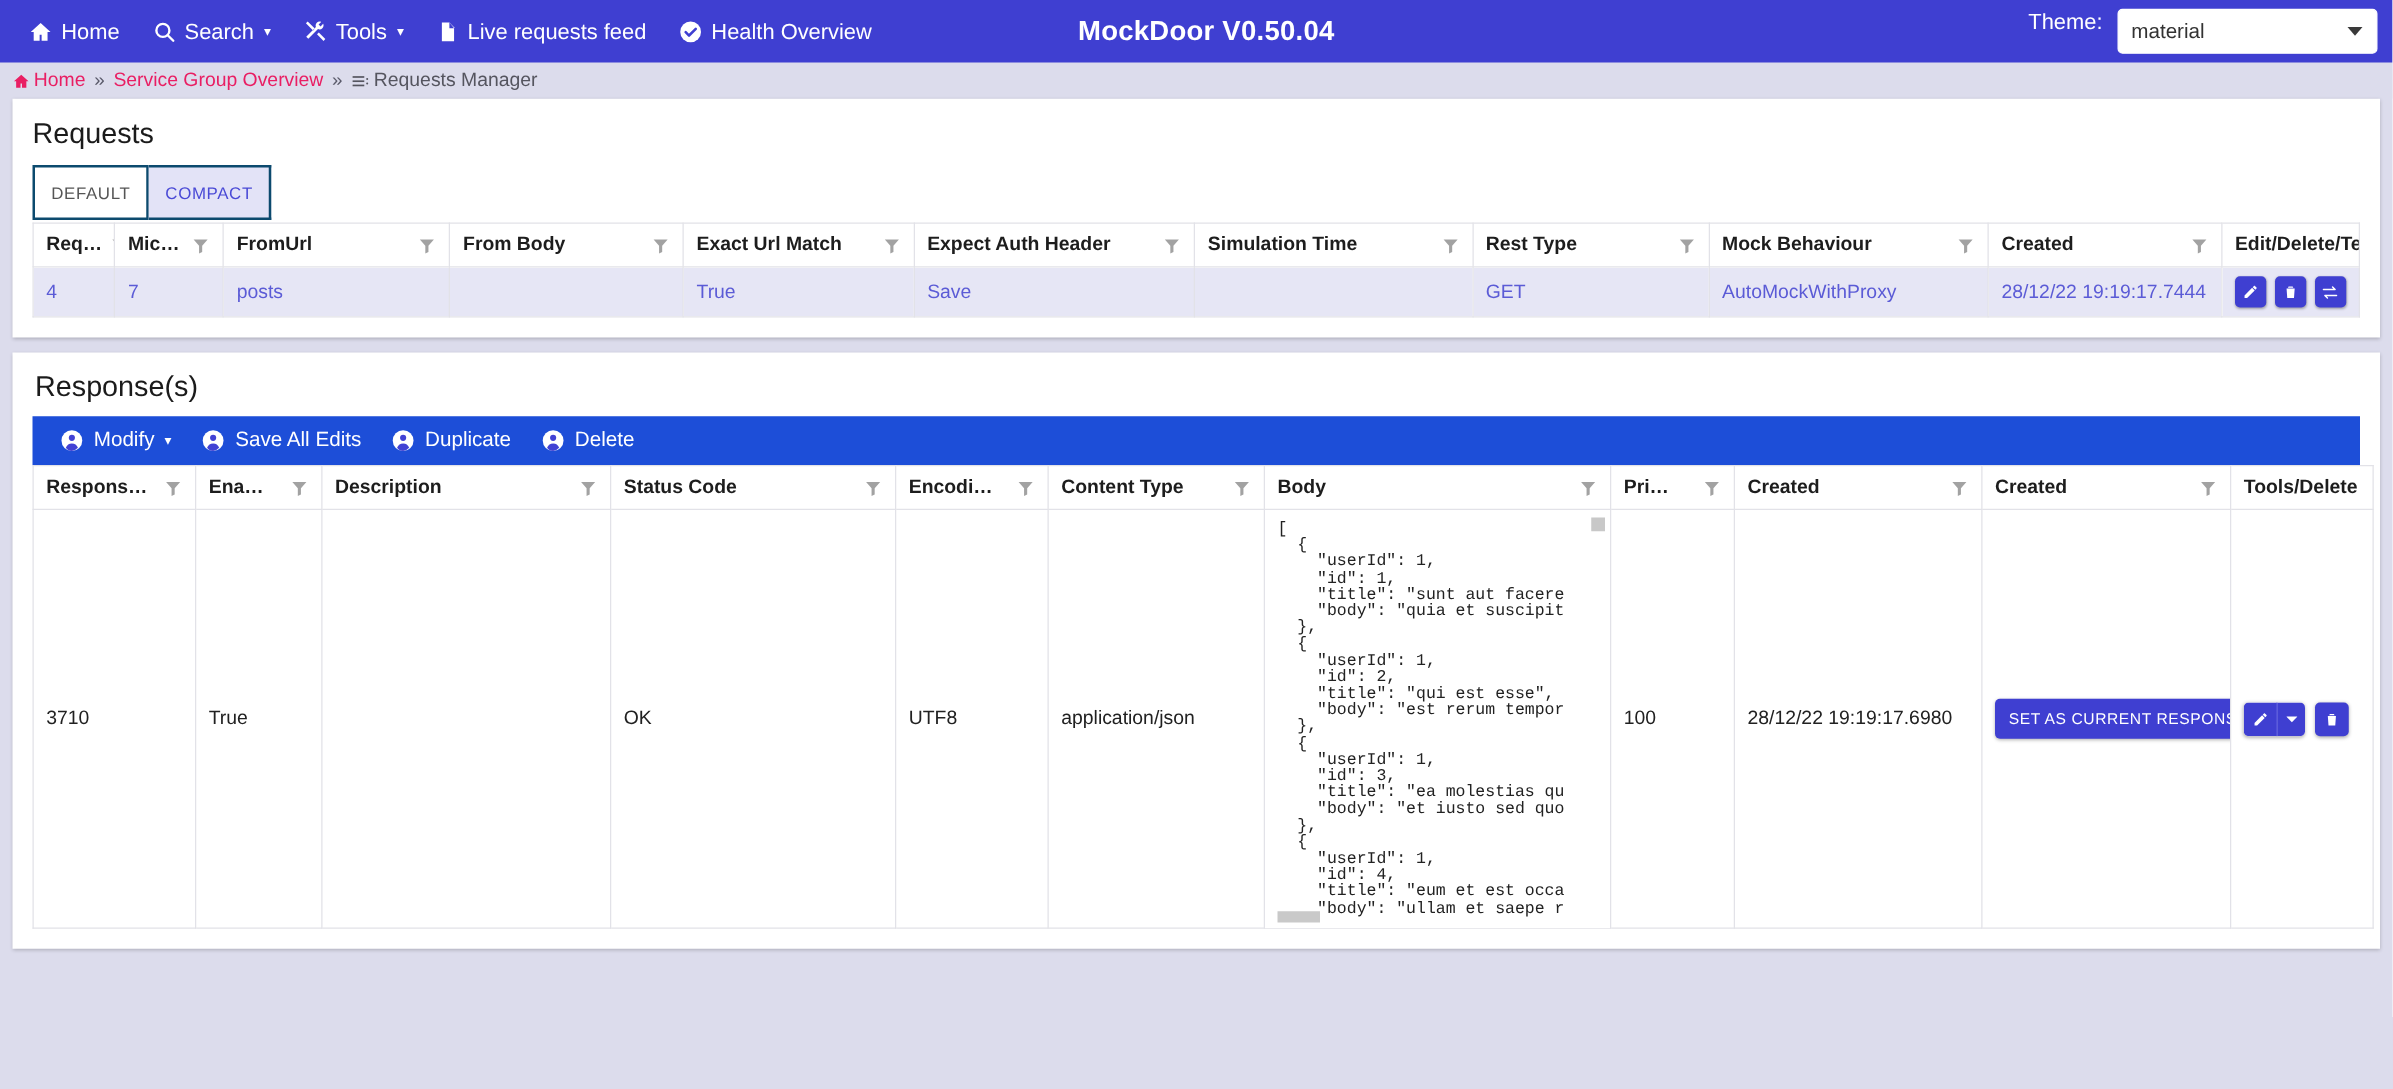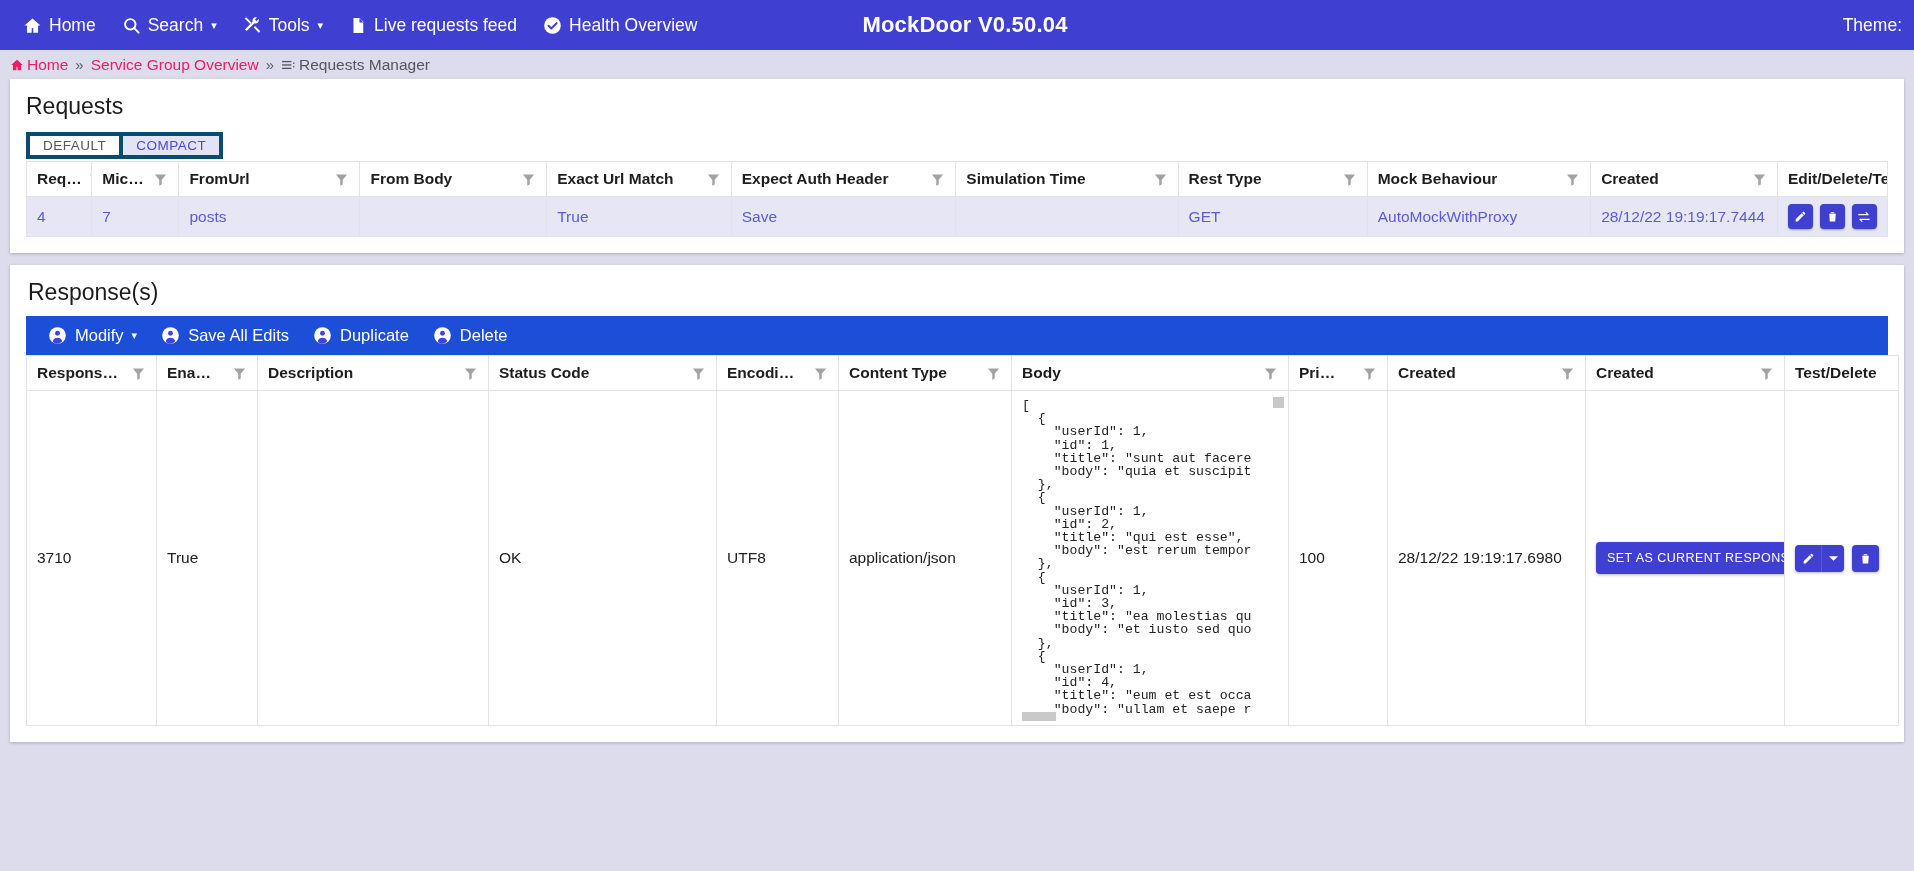--- a/index.html
+++ b/index.html
@@ -71,23 +71,23 @@
   }
   .card-pad { padding:14px 16px 16px 16px; }
   h2.section {
     margin:0 0 12px 0; font-size:23px; font-weight:normal; color:#1b1b1b;
   }
   h2.resp { margin:0 0 10px 2px; }
 
   
   .btn-group { display:flex; margin-bottom:2px; }
   .tgl {
-    height:27px; padding:4px 13px; display:flex; align-items:center;
+    height:44px; padding:4px 13px; display:flex; align-items:center;
     font-size:13.5px; letter-spacing:.5px; font-weight:500;
-    border:4px solid #0c4a6e; background:#fff; color:#555;
+    border:2px solid #0c4a6e; background:#fff; color:#555;
     cursor:pointer;
   }
   .tgl + .tgl { border-left:none; }
   .tgl.active { background:#e3e3f7; color:#4a4ad6; }
 
   
   table { border-collapse:collapse; width:100%; table-layout:fixed; }
   th {
     font-size:15.5px; font-weight:bold; text-align:left; color:#1d1d1d;
     padding:8px 10px; border:1px solid #e2e2e8;
@@ -211,20 +211,24 @@
           <path d="M7 12.3l3.4 3.4L17.2 9" fill="none" stroke="#3f3fd1" stroke-width="2.6" stroke-linecap="round" stroke-linejoin="round"></path>
         </svg>
     </span>
     <span>Health Overview</span>
   </div>
 
   <div class="brand">MockDoor V0.50.04</div>
 
   <div class="theme-wrap">
     <span class="theme-label">Theme:</span>
+    <div class="theme-select">
+      <span>material</span>
+      <span class="sel-caret"></span>
+    </div>
   </div>
 </div>
 
 <div class="breadcrumb">
   <span class="bc-link">
     <span class="ico">
       <svg width="14" height="14" viewBox="0 0 24 24" fill="#e91e63">
           <path d="M12 3 2 12h3v9h6v-6h2v6h6v-9h3z"></path>
         </svg>
     </span>
@@ -541,21 +545,21 @@
           <th>
               <span class="th-in">
                 <span>Created</span>
                 <svg class="funnel" width="15" height="15" viewBox="0 0 24 24" fill="#9e9e9e">
                   <path d="M3 4h18l-7 8.2V20l-4 2v-9.8z"></path>
                 </svg>
               </span>
             </th>
           <th>
               <span class="th-in">
-                <span>Test/Delete</span>
+                <span>Tools/Delete</span>
               </span>
             </th>
         </tr>
       </thead>
       <tbody>
         <tr class="resp-row">
           <td>3710</td>
           <td>True</td>
           <td></td>
           <td>OK</td>

